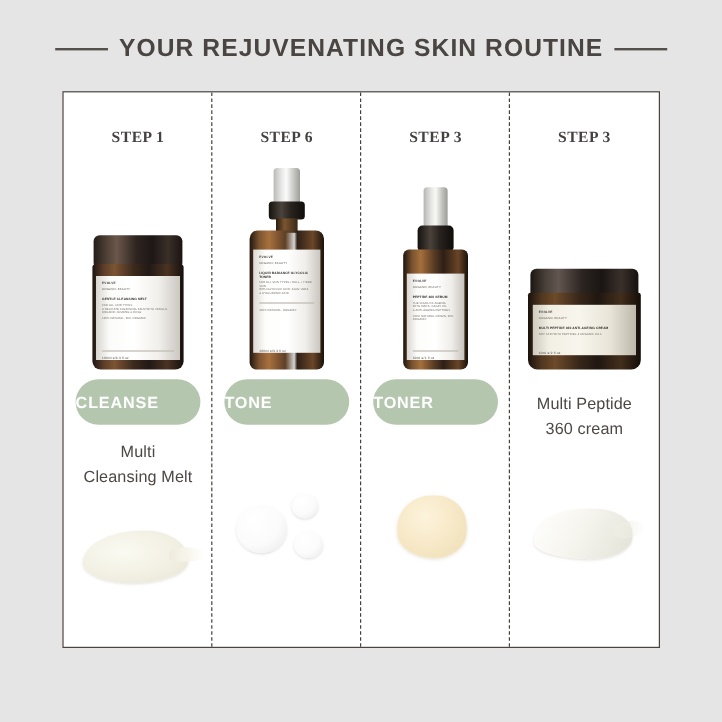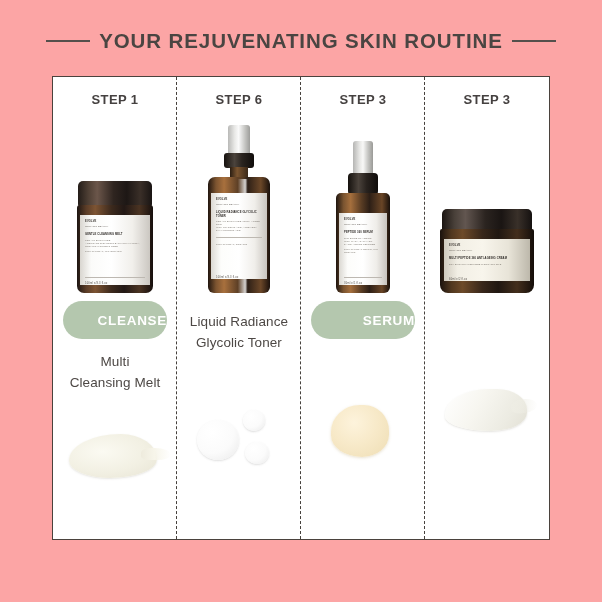--- a/index.html
+++ b/index.html
@@ -12,21 +12,21 @@
     height: 602px;
     overflow: hidden;
     font-family: "Liberation Sans", sans-serif;
     color: #4a423d;
   }
 
   .page {
     position: relative;
     width: 602px;
     height: 602px;
-    background: #fca5a5;
+    background: #e5e5e5;
   }
 
   
   .title-row {
     position: absolute;
     top: 26px;
     left: 0;
     width: 602px;
     height: 30px;
     display: flex;
@@ -75,25 +75,26 @@
     position: absolute;
     left: -1px;
     top: 0;
     bottom: 0;
     width: 0;
     border-left: 1.6px dashed #45403c;
   }
 
   
   .step-label {
-    margin-top: 15px;
+    margin-top: 29px;
     font-size: 13px;
     font-weight: 700;
     letter-spacing: 0.4px;
     color: #454140;
+    font-family: Liberation Serif, serif;
   }
 
   
   .product-area {
     position: relative;
     width: 100%;
     height: 192px;
     display: flex;
     align-items: flex-end;
     justify-content: center;
@@ -256,21 +257,21 @@
   .lbl-spacer { flex: 1 1 auto; }
 
   
   .pill {
     width: 104px;
     height: 38px;
     border-radius: 19px;
     background: #b4c7ae;
     display: flex;
     align-items: center;
-    justify-content: flex-end;
+    justify-content: flex-start;
     margin-top: 2px;
   }
   .pill-text {
     color: #ffffff;
     font-size: 13.5px;
     font-weight: 700;
     letter-spacing: 0.7px;
     white-space: nowrap;
   }
   .pill.wide { width: 112px; }
@@ -422,23 +423,24 @@
 &amp; HYALURONIC ACID</div>
               <div class="lbl-rule"></div>
               <div class="lbl-desc">100% NATURAL, ORGANIC</div>
               <div class="lbl-spacer"></div>
               <div class="lbl-size">100ml e/3.3 fl.oz</div>
             </div>
           </div>
         </div>
       </div>
 
-
-      <div class="pname">Liquid Radiance
-Glycolic Toner</div>
+      <div class="pill">
+        <span class="pill-text">TONE</span>
+      </div>
+
 
       <div class="swatch-area">
         <div class="swatch">
           <div class="drop big"></div>
           <div class="drop mid"></div>
           <div class="drop small"></div>
         </div>
       </div>
     </div>
 
@@ -461,21 +463,21 @@
               <div class="lbl-desc">100% NATURAL ORIGIN, 90% ORGANIC</div>
               <div class="lbl-spacer"></div>
               <div class="lbl-rule"></div>
               <div class="lbl-size">30ml e/1 fl.oz</div>
             </div>
           </div>
         </div>
       </div>
 
       <div class="pill">
-        <span class="pill-text">SERUM</span>
+        <span class="pill-text">TONER</span>
       </div>
 
 
       <div class="swatch-area">
         <div class="swatch">
           <div class="serum-drop"></div>
         </div>
       </div>
     </div>
 
@@ -493,20 +495,22 @@
               <div class="lbl-name">MULTI PEPTIDE 360 ANTI-AGEING CREAM</div>
               <div class="lbl-desc" style="white-space:pre-line">DRY SKIN WITH PEPTIDES &amp; ORGANIC OILS</div>
               <div class="lbl-spacer"></div>
               <div class="lbl-size">60ml e/2 fl.oz</div>
             </div>
           </div>
         </div>
       </div>
 
 
+      <div class="pname">Multi Peptide
+360 cream</div>
 
       <div class="swatch-area">
         <div class="swatch">
           <div class="cream"></div>
         </div>
       </div>
     </div>
 
   </div>
 </div>

